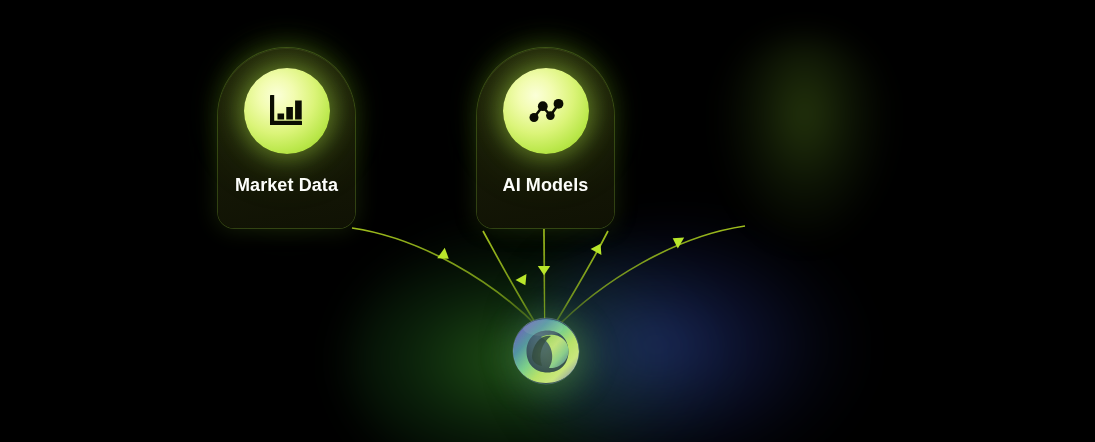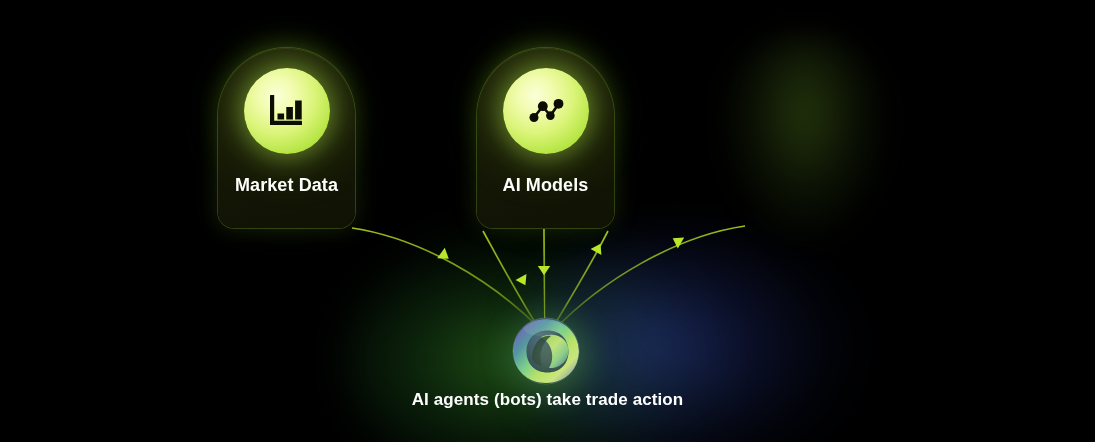--- a/index.html
+++ b/index.html
@@ -269,15 +269,14 @@
         <path d="M21,40 C22,27 31,18 40,20 C31,27 27,38 31,50 C25,49 20.5,45 21,40 Z" fill="#121b38" opacity="0.85"></path>
 
         <ellipse cx="32" cy="12" rx="20" ry="8" fill="#ffffff" opacity="0.10"></ellipse>
       </g>
       <circle cx="35" cy="35" r="33" fill="none" stroke="rgba(200,225,255,0.25)" stroke-width="1"></circle>
     </svg>
   </div>
 
   <div class="glow glow-orb-core"></div>
 
-  <div class="caption">AI agents (bots) take trade action</div>
 
 </div>
 
 </body></html>

